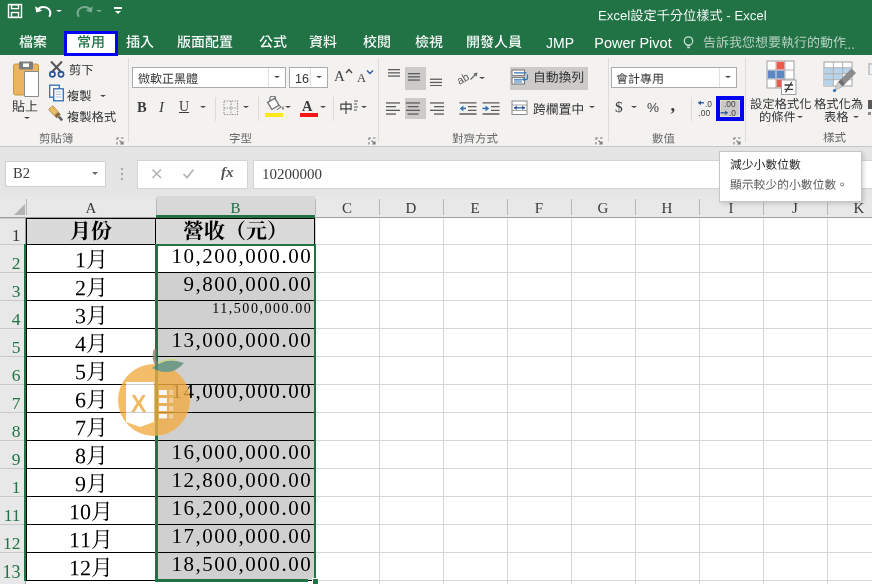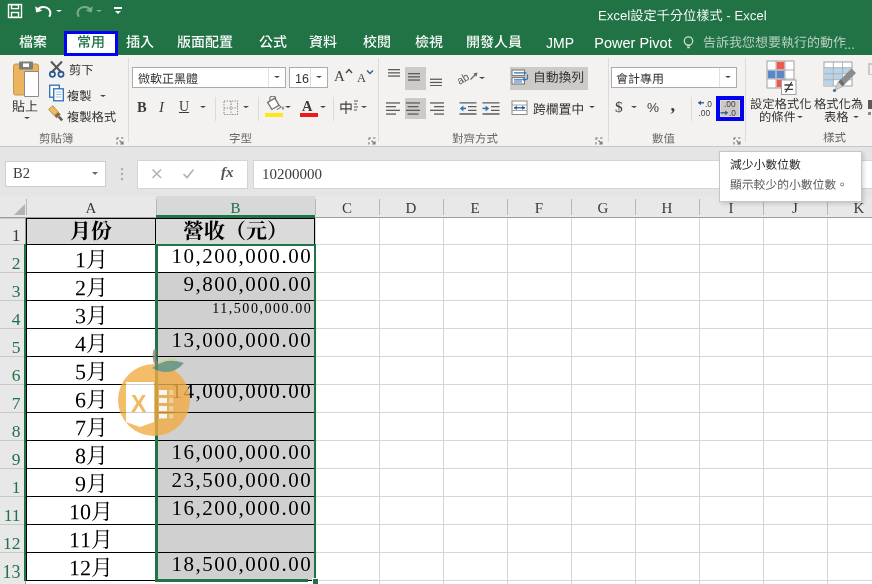--- a/index.html
+++ b/index.html
@@ -699,32 +699,33 @@
     </svg>
     <svg style="position:absolute;left:74.5px;top:442.5px;" width="33.0" height="24.2" viewBox="0 0 33.0 24.2" fill="#000">
       <use href="#M_38" transform="translate(0.00 20.24) scale(0.010742 -0.010742)"></use>
       <use href="#r_6708" transform="translate(11.00 20.24) scale(0.022000 -0.022000)"></use>
     </svg>
     <div style="position:absolute;left:312.3px;top:442.4px;font-family:'Liberation Serif',sans-serif;font-size:21px;font-weight:normal;color:#000;white-space:pre;line-height:1;letter-spacing:1.55px;transform:translateX(-100%);">16,000,000.00</div>
     <svg style="position:absolute;left:74.5px;top:470.5px;" width="33.0" height="24.2" viewBox="0 0 33.0 24.2" fill="#000">
       <use href="#M_39" transform="translate(0.00 20.24) scale(0.010742 -0.010742)"></use>
       <use href="#r_6708" transform="translate(11.00 20.24) scale(0.022000 -0.022000)"></use>
     </svg>
-    <div style="position:absolute;left:312.3px;top:470.4px;font-family:'Liberation Serif',sans-serif;font-size:21px;font-weight:normal;color:#000;white-space:pre;line-height:1;letter-spacing:1.55px;transform:translateX(-100%);">23,500,000.00</div>
+    <div style="position:absolute;left:312.3px;top:470.4px;font-family:'Liberation Serif',sans-serif;font-size:21px;font-weight:normal;color:#000;white-space:pre;line-height:1;letter-spacing:1.55px;transform:translateX(-100%);">12,800,000.00</div>
     <svg style="position:absolute;left:69.0px;top:498.5px;" width="44.0" height="24.2" viewBox="0 0 44.0 24.2" fill="#000">
       <use href="#M_31" transform="translate(0.00 20.24) scale(0.010742 -0.010742)"></use>
       <use href="#M_30" transform="translate(11.00 20.24) scale(0.010742 -0.010742)"></use>
       <use href="#r_6708" transform="translate(22.00 20.24) scale(0.022000 -0.022000)"></use>
     </svg>
     <div style="position:absolute;left:312.3px;top:498.4px;font-family:'Liberation Serif',sans-serif;font-size:21px;font-weight:normal;color:#000;white-space:pre;line-height:1;letter-spacing:1.55px;transform:translateX(-100%);">16,200,000.00</div>
     <svg style="position:absolute;left:69.0px;top:526.5px;" width="44.0" height="24.2" viewBox="0 0 44.0 24.2" fill="#000">
       <use href="#M_31" transform="translate(0.00 20.24) scale(0.010742 -0.010742)"></use>
       <use href="#M_31" transform="translate(11.00 20.24) scale(0.010742 -0.010742)"></use>
       <use href="#r_6708" transform="translate(22.00 20.24) scale(0.022000 -0.022000)"></use>
     </svg>
+    <div style="position:absolute;left:312.3px;top:526.4px;font-family:'Liberation Serif',sans-serif;font-size:21px;font-weight:normal;color:#000;white-space:pre;line-height:1;letter-spacing:1.55px;transform:translateX(-100%);">17,000,000.00</div>
     <svg style="position:absolute;left:69.0px;top:554.5px;" width="44.0" height="24.2" viewBox="0 0 44.0 24.2" fill="#000">
       <use href="#M_31" transform="translate(0.00 20.24) scale(0.010742 -0.010742)"></use>
       <use href="#M_32" transform="translate(11.00 20.24) scale(0.010742 -0.010742)"></use>
       <use href="#r_6708" transform="translate(22.00 20.24) scale(0.022000 -0.022000)"></use>
     </svg>
     <div style="position:absolute;left:312.3px;top:554.4px;font-family:'Liberation Serif',sans-serif;font-size:21px;font-weight:normal;color:#000;white-space:pre;line-height:1;letter-spacing:1.55px;transform:translateX(-100%);">18,500,000.00</div>
     <div style="position:absolute;left:155px;top:243.5px;width:161px;height:2.5px;background:#217346;"></div>
     <div style="position:absolute;left:155px;top:243.5px;width:2.5px;height:338px;background:#217346;"></div>
     <div style="position:absolute;left:313.5px;top:243.5px;width:2.5px;height:338px;background:#217346;"></div>
     <div style="position:absolute;left:155px;top:579px;width:153px;height:2.5px;background:#217346;"></div>

